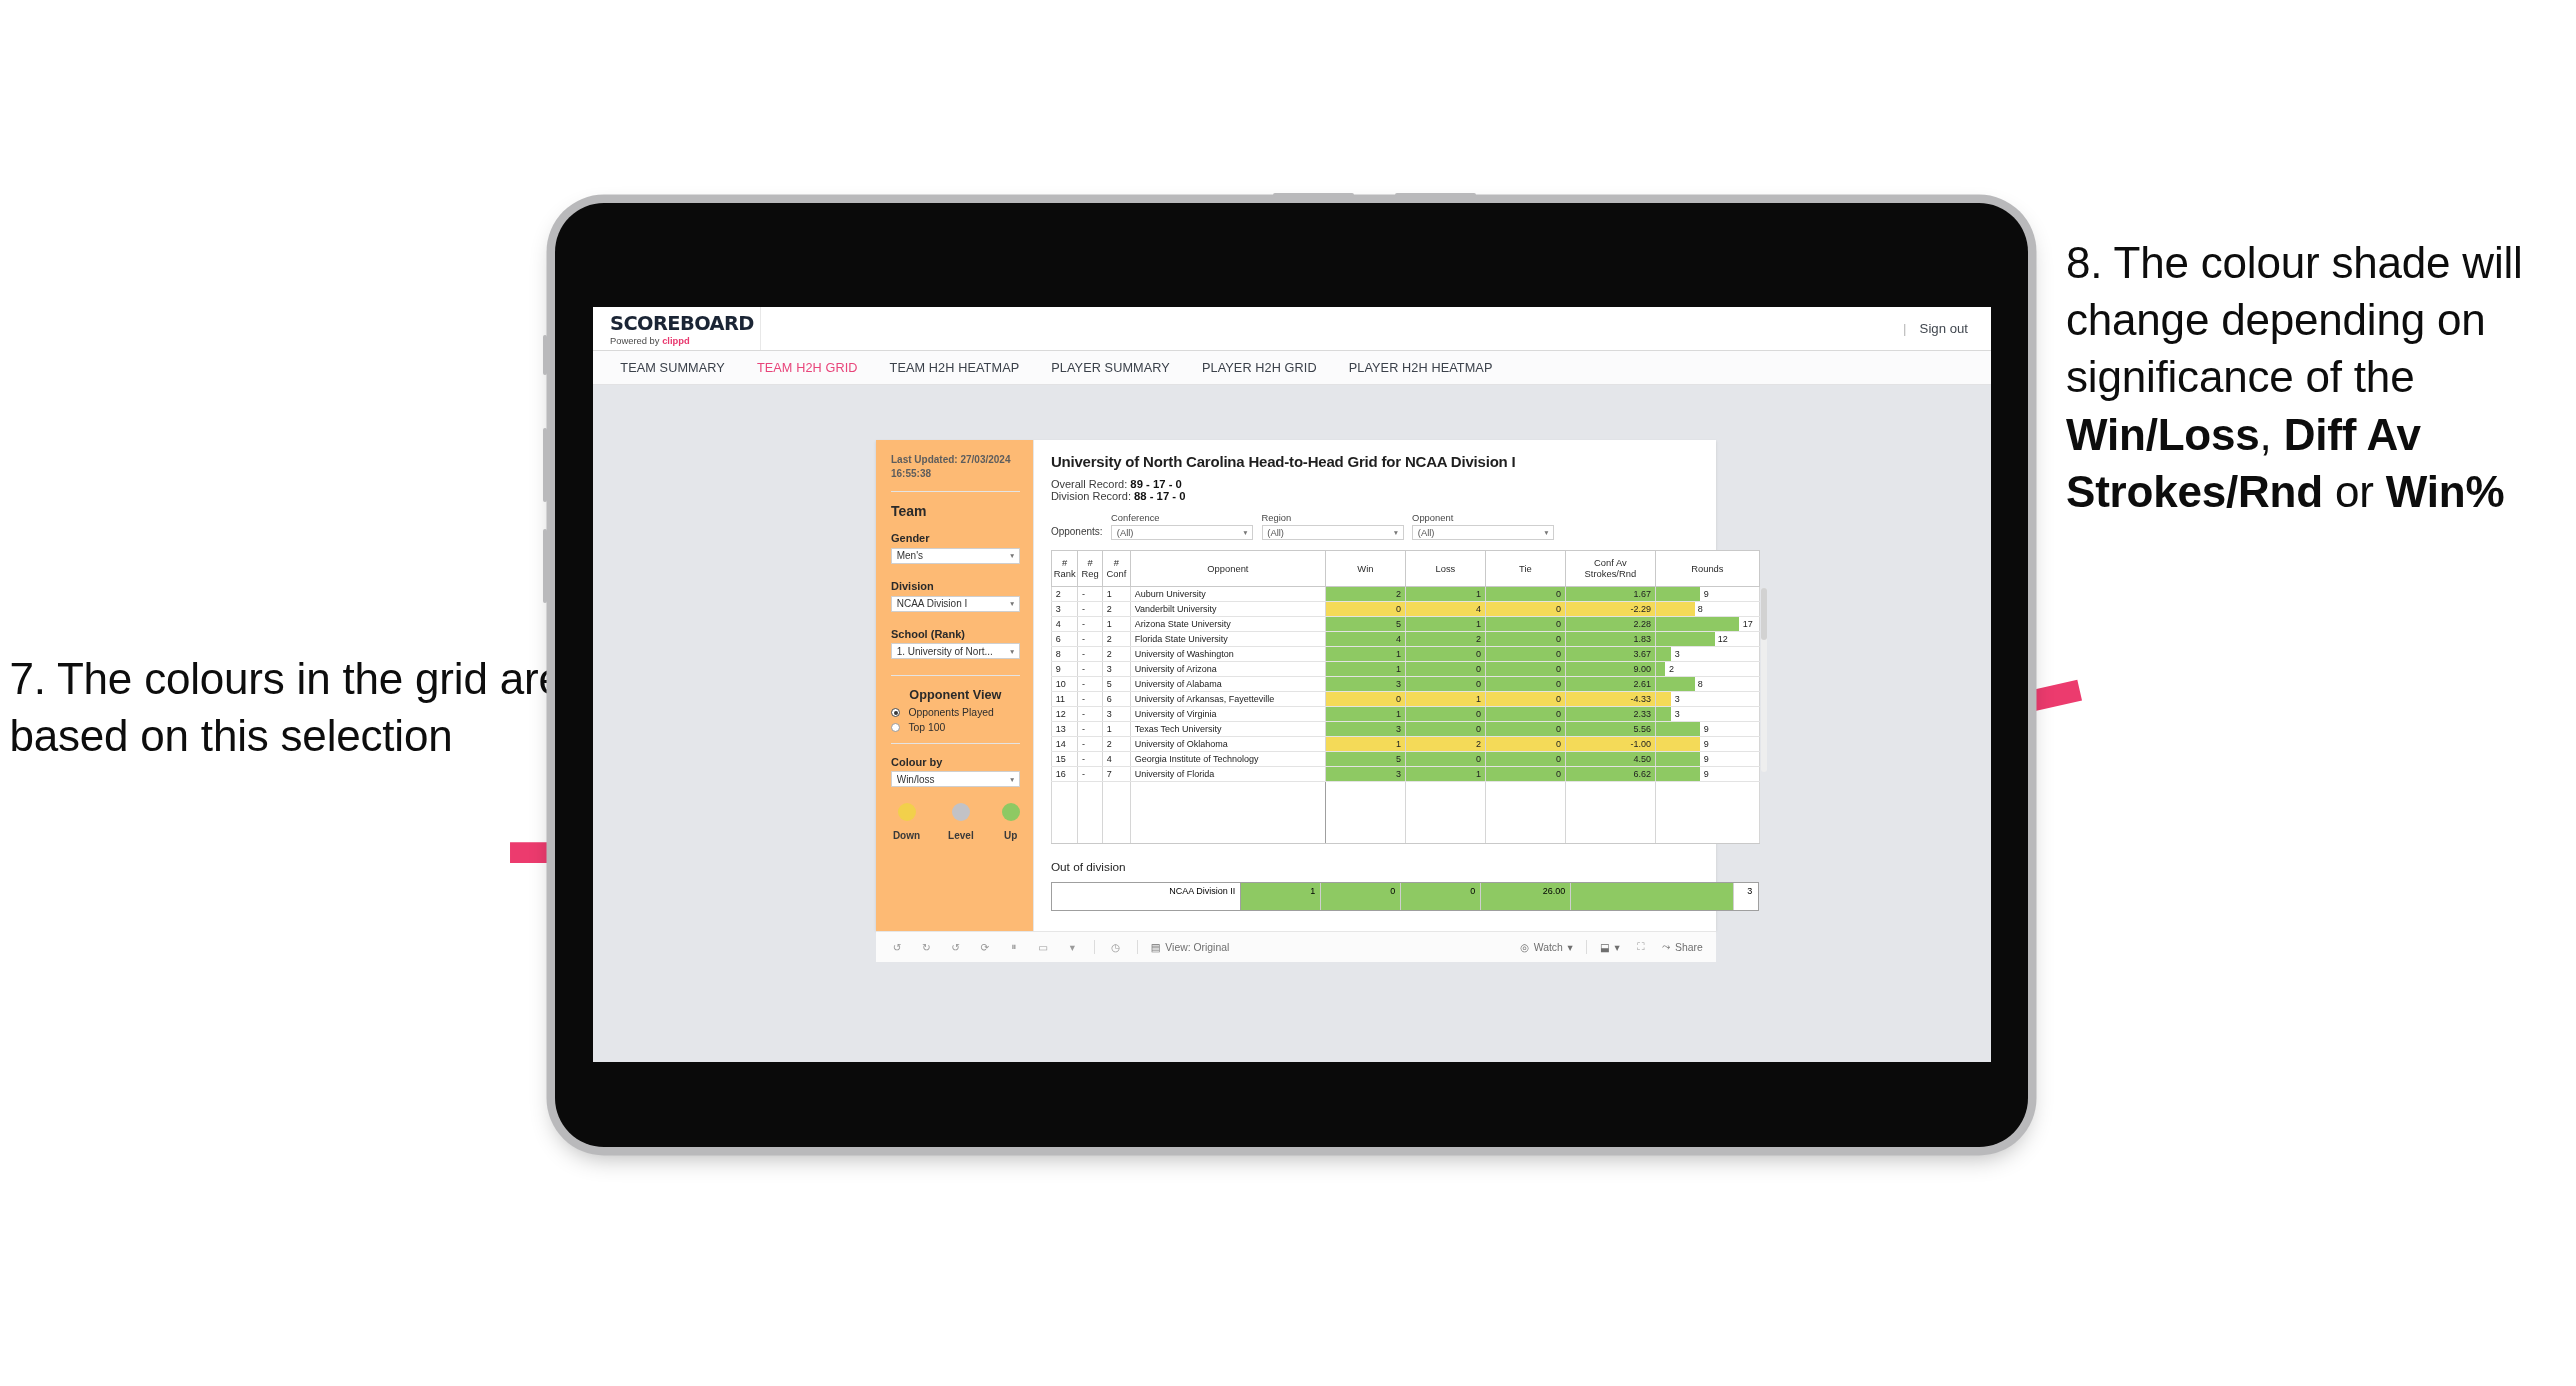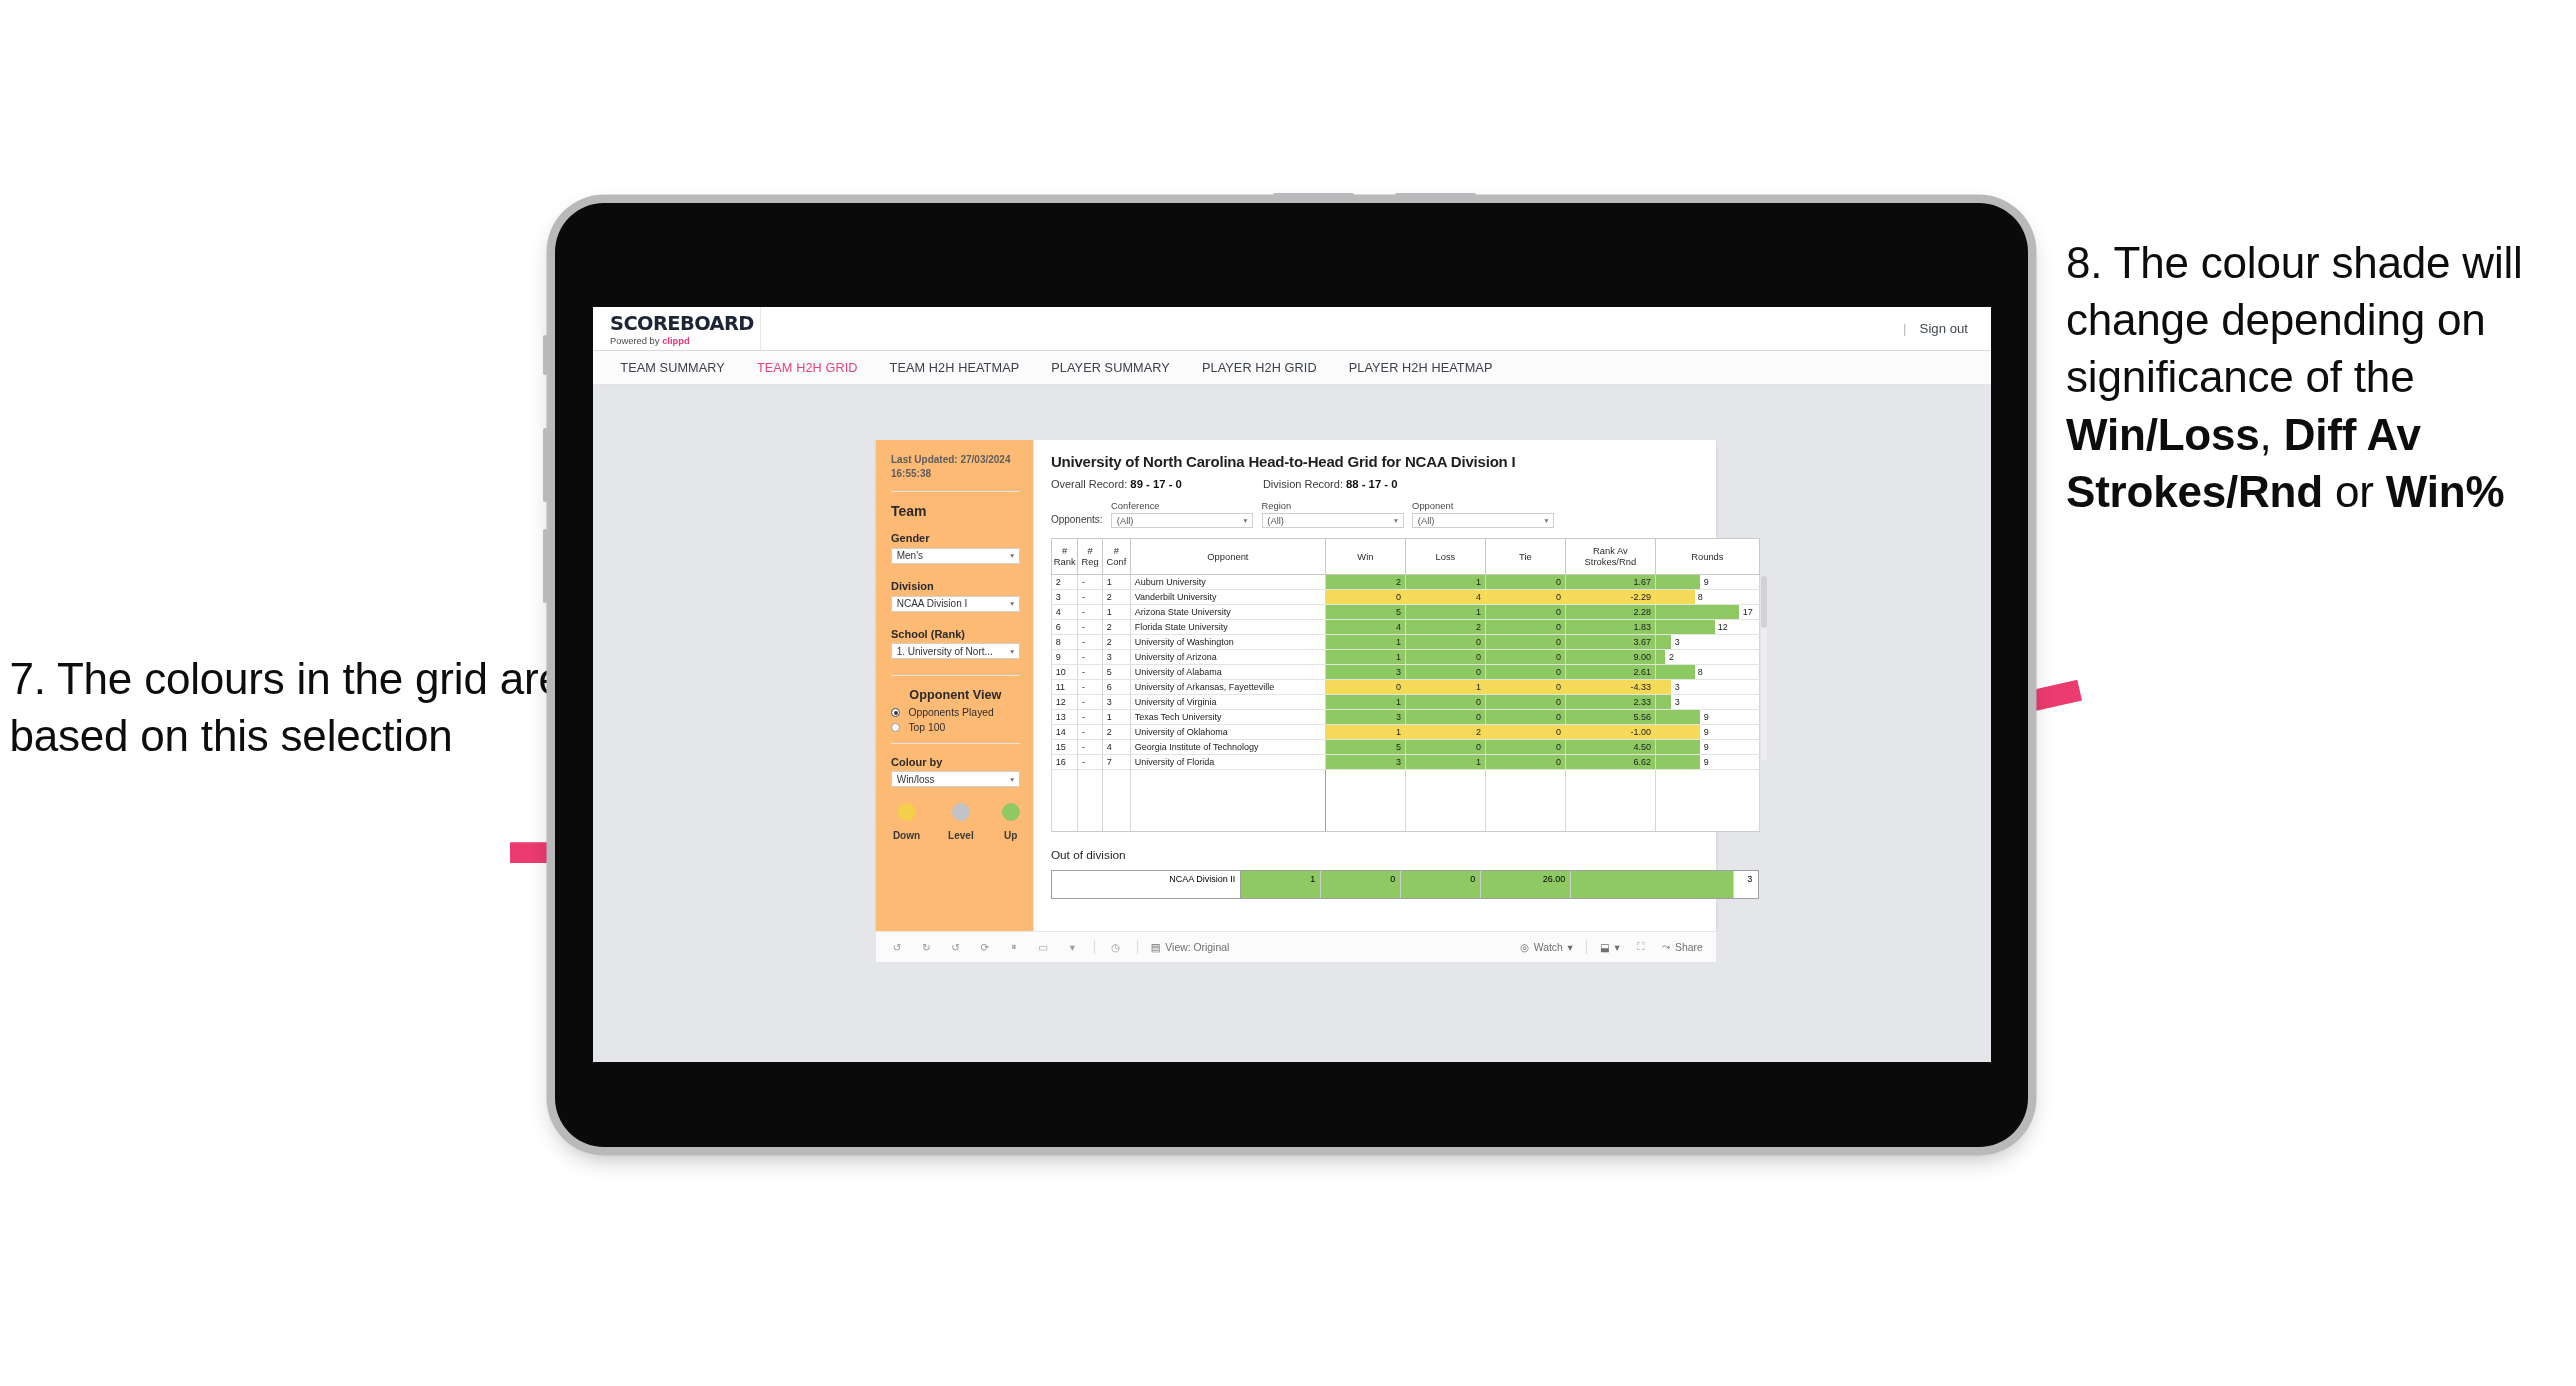--- a/index.html
+++ b/index.html
@@ -135,21 +135,21 @@
   .radio.on::after { content:""; width:3.8px; height:3.8px; border-radius:50%; background:#3b3b3b; }
 
   .legend { display:flex; gap: 28px; margin-top: 13.2px; padding-left: 1.9px; font-weight: bold; }
   .leg { text-align:center; }
   .dot { width: 18px; height: 18px; border-radius:50%; margin: 0 auto 3.8px; }
   .leg span { font-size: 10px; color:#3a3a3a; }
 
   
   .content { flex:1; padding: 13.2px 15px 0 17px; position:relative; }
   .viz-title { font-size: 15px; color:#1f1f1f; font-weight:600; letter-spacing:-0.2px; }
-  .records { display:flex; margin-top: 7.6px; font-size: 11px; color:#3a3a3a; }
+  .records { display:flex; margin-top: 7.6px; font-size: 11px; color:#3a3a3a;flex-direction:column; }
   .records .rec { width: 212px; }
   .records b { color:#111; font-weight:700; font-size: 11.3px; }
 
   .filters { display:flex; align-items:flex-end; gap: 8.5px; margin-top: 10.4px; }
   .filters .opp-label { font-size: 10px; color:#3a3a3a; padding-bottom: 2.8px; }
   .fgroup { width: 142px; }
   .fgroup .flabel { font-size: 9.4px; color:#474747; margin-bottom: 1.9px; }
   .fsel {
     height: 15px; border:0.9px solid #cfcfcf; background:#fff;
     display:flex; align-items:center; padding: 0 4.7px;
@@ -377,21 +377,21 @@
                 </colgroup>
                 <thead>
                   <tr>
                     <th><span>#</span><br><span>Rank</span></th>
                     <th><span>#</span><br><span>Reg</span></th>
                     <th><span>#</span><br><span>Conf</span></th>
                     <th>Opponent</th>
                     <th>Win</th>
                     <th>Loss</th>
                     <th>Tie</th>
-                    <th><span>Rank Av</span><br><span>Strokes/Rnd</span></th>
+                    <th><span>Conf Av</span><br><span>Strokes/Rnd</span></th>
                     <th>Rounds</th>
                   </tr>
                 </thead>
                 <tbody id="tbody">
                     <tr>
                       <td class="c-rank">2</td>
                       <td class="c-reg">-</td>
                       <td class="c-conf">1</td>
                       <td class="c-opp">Auburn University</td>
                       <td class="num g">2</td>

